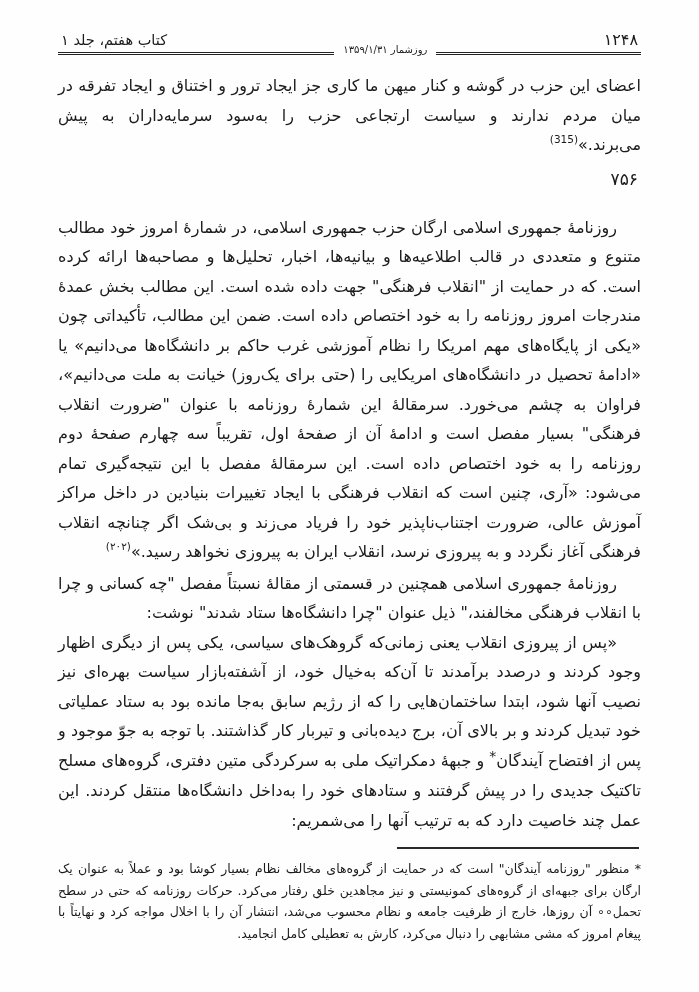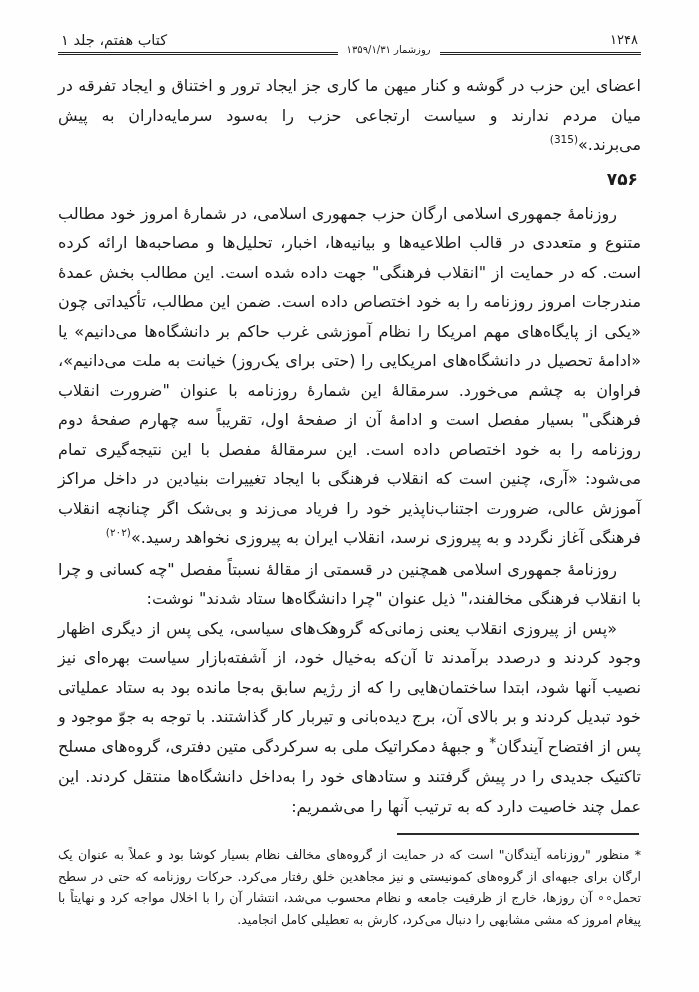--- a/index.html
+++ b/index.html
@@ -34,45 +34,45 @@
     height:0;
     border-bottom:3px double #222;
     margin-bottom:0;
   }
   .header-date {
     padding:0 9px;
     font-size:10px;
     position:relative;
     bottom:-5px;
   }
-  .page-number { font-size:13px; letter-spacing:1px; }
+  .page-number { font-size:16px; letter-spacing:1px; }
   
   .body-text {
     font-size:16px;
     line-height:29.5px;
     text-align:justify;
   }
   .para { margin:0; }
   .para.indent { text-indent:24px; }
   .ref {
     font-size:10.5px;
     position:relative; top:-7px;
     white-space:nowrap;
   }
   .star-ref {
     font-size:14px;
     position:relative; top:-5px;
   }
   .entry-number {
-    font-weight:bold;
+    font-weight:normal;
     font-size:17px;
     line-height:28px;
     text-align:right;
     padding-left:2px;
-    margin:3px 3px 6px 0;
+    margin:3px 3px 20px 0;
   }
   
   .footnote-area { margin-top:12px; }
   .footnote-rule {
     width:242px;
     border-top:2px solid #2a2a2a;
     margin-right:2px;
     margin-left:auto;   
     margin-bottom:9px;
   }

